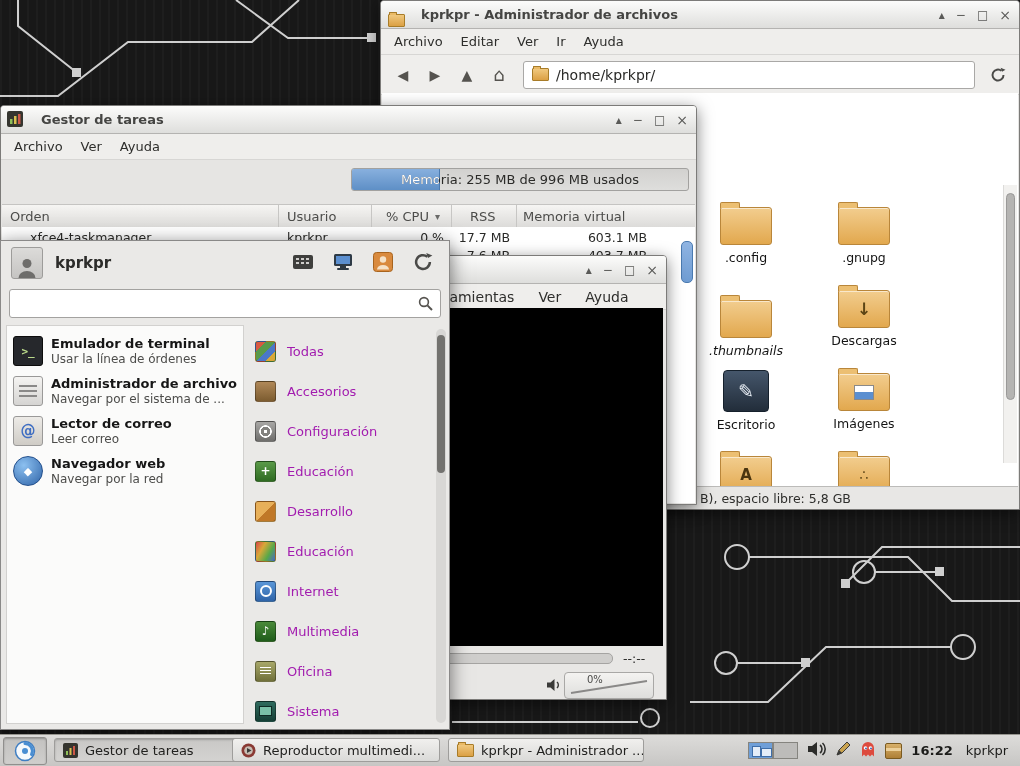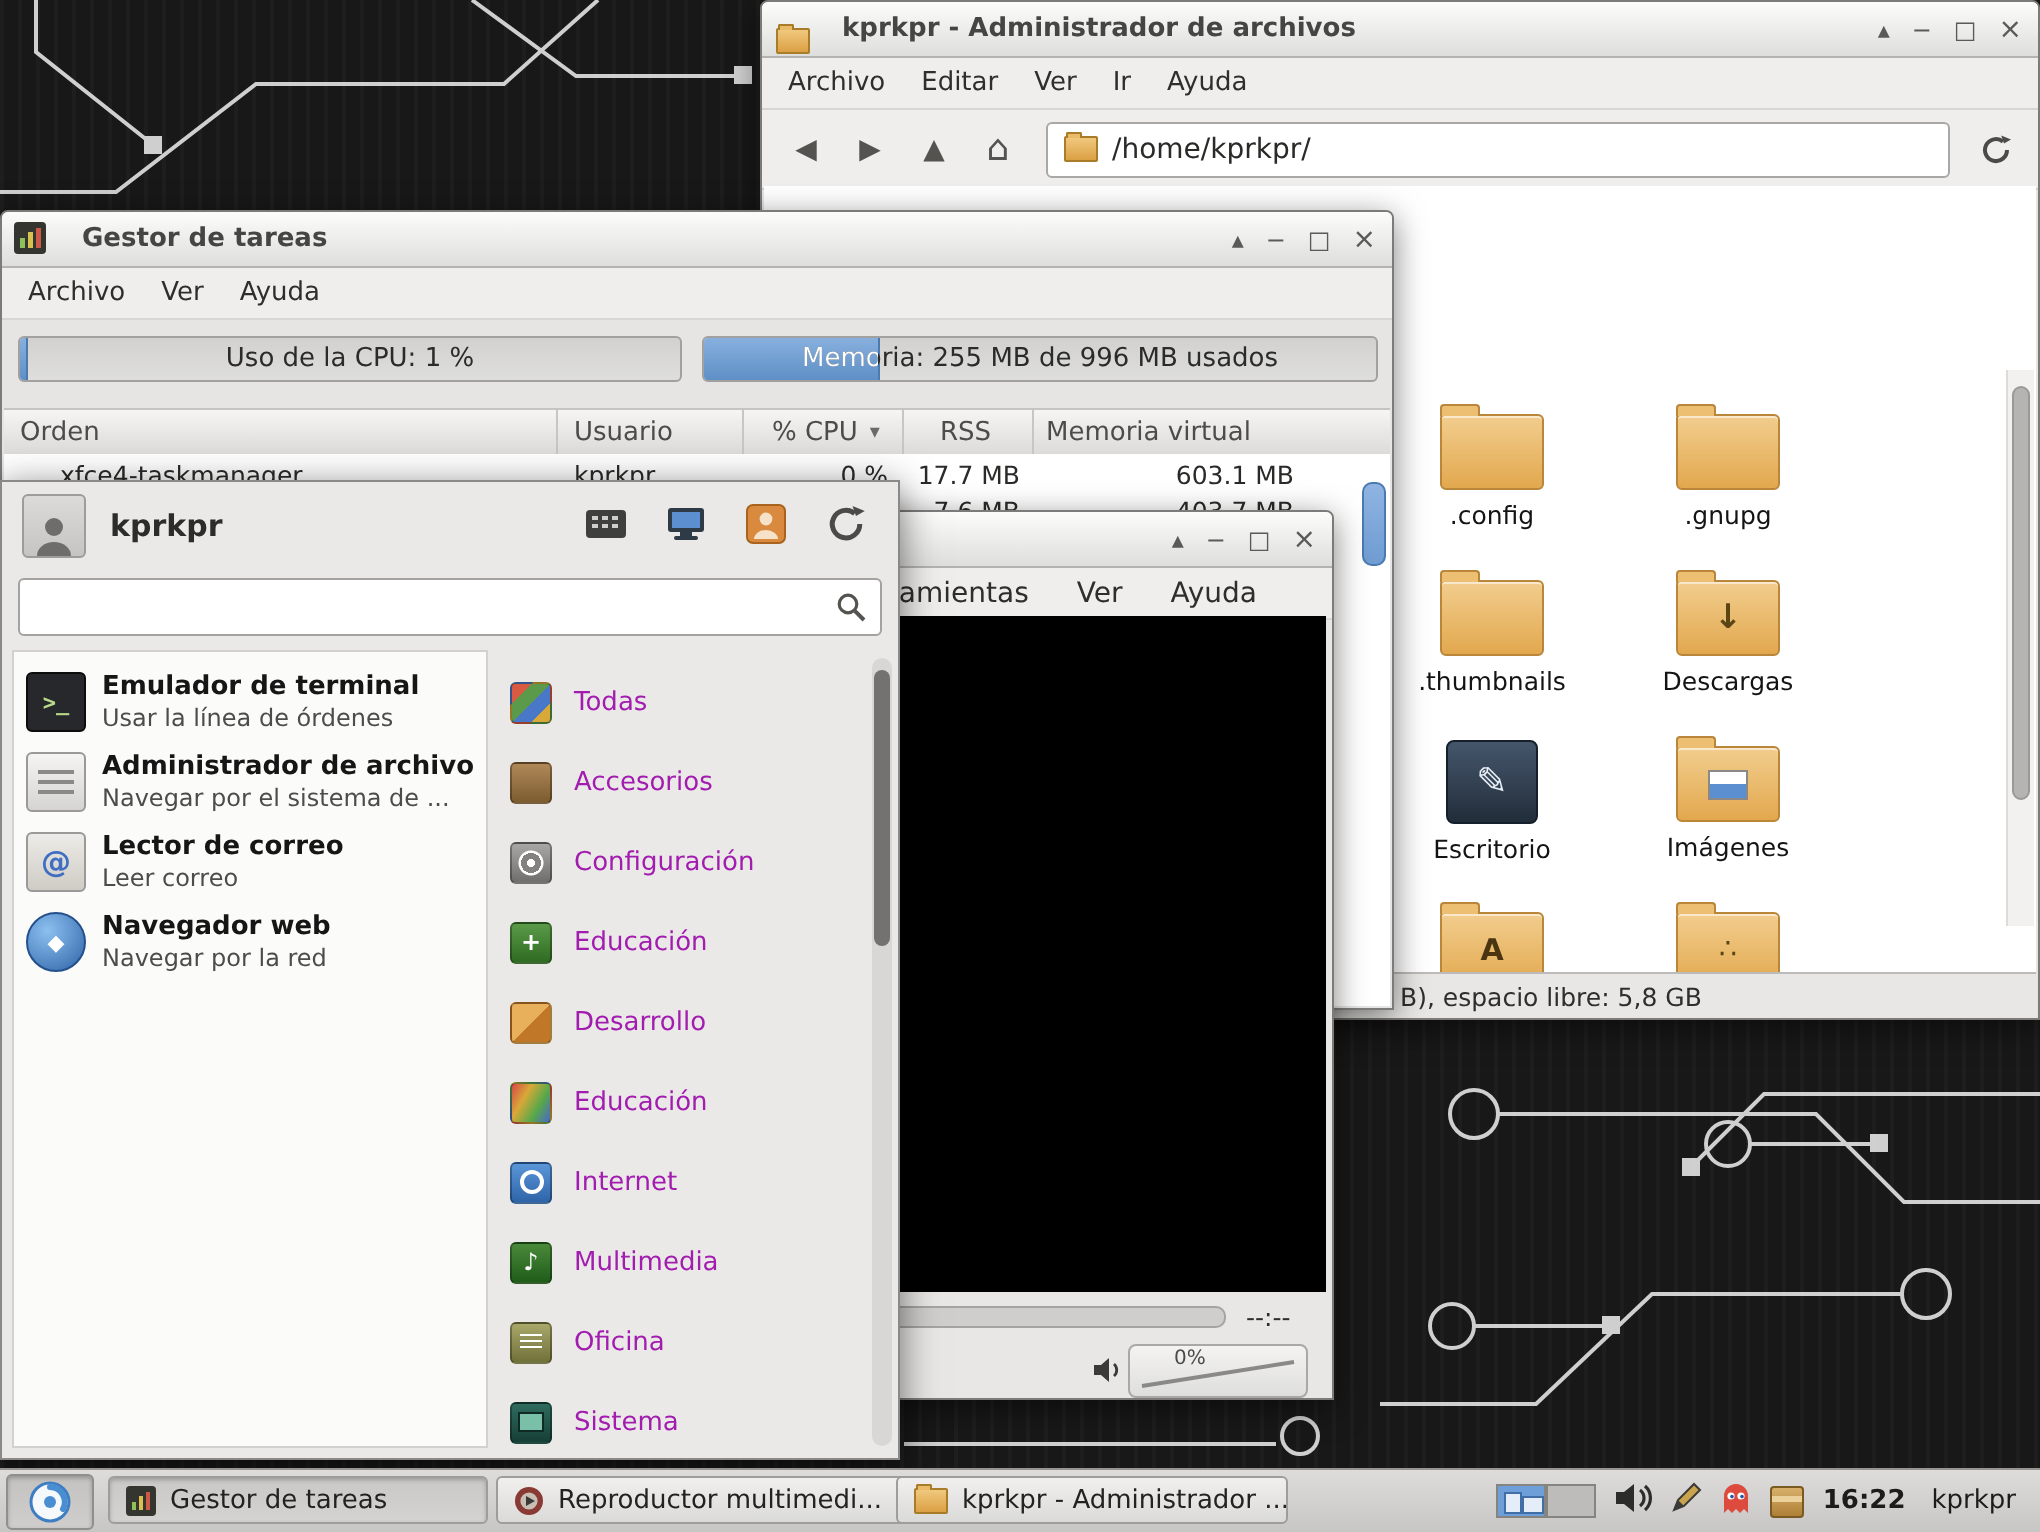--- a/index.html
+++ b/index.html
@@ -247,21 +247,21 @@
     </div>
     <div class="filearea">
       <div class="fitem" style="left:312px;top:107px;">
         <div class="icon-folder"></div>
         <span class="lbl">.config</span>
       </div>
       <div class="fitem" style="left:430px;top:107px;">
         <div class="icon-folder"></div>
         <span class="lbl">.gnupg</span>
       </div>
-      <div class="fitem" style="left:312px;top:190px;">
+      <div class="fitem" style="left:312px;top:200px;font-style:italic;">
         <div class="icon-folder"></div>
         <span class="lbl">.thumbnails</span>
       </div>
       <div class="fitem" style="left:430px;top:190px;">
         <div class="icon-folder">
             <span class="emblem">↓</span>
           </div>
         <span class="lbl">Descargas</span>
       </div>
       <div class="fitem" style="left:312px;top:273px;">
@@ -315,24 +315,20 @@
         <span>□</span>
         <span style="font-size:14px;">×</span>
       </div>
     </div>
     <div class="menubar">
       <span>Archivo</span>
       <span>Ver</span>
       <span>Ayuda</span>
     </div>
     <div class="bars">
-      <div class="pbar cpu">
-        <div class="pfill" style="width: 1%;"></div>
-        <span class="ptext">Uso de la CPU: 1 %</span>
-      </div>
       <div class="pbar mem">
         <div class="pfill" style="width: 26%;"></div>
         <span class="ptext">Memoria: 255 MB de 996 MB usados</span>
         <div class="pclip" style="width: 26%;">
           <span class="ptext">Memoria: 255 MB de 996 MB usados</span>
         </div>
       </div>
     </div>
     <div class="thead">
       <div class="thc" style="width:277px;padding-left:8px;">
@@ -554,21 +550,21 @@
     </div>
     <div class="taskbtn pressed" style="left:54px;width:190px;">
       <svg width="15" height="15">
           <rect width="15" height="15" rx="2" fill="#35352f"></rect>
           <rect x="3" y="8" width="2" height="4" fill="#8fc05a"></rect>
           <rect x="6.5" y="5" width="2" height="7" fill="#d8c050"></rect>
           <rect x="10" y="3" width="2" height="9" fill="#cc5848"></rect>
         </svg>
       <span>Gestor de tareas</span>
     </div>
-    <div class="taskbtn" style="left:248px;width:208px;text-align:center;">
+    <div class="taskbtn" style="left:232px;width:208px;text-align:center;">
       <svg width="15" height="15">
           <circle cx="7.5" cy="7.5" r="7" fill="#8a3a34"></circle>
           <circle cx="7.5" cy="7.5" r="4.3" fill="#c8beb4"></circle>
           <path d="M6 5 L10.5 7.5 L6 10 z" fill="#3a3a38"></path>
         </svg>
       <span>Reproductor multimedi...</span>
     </div>
     <div class="taskbtn" style="left:448px;width:196px;">
       <div class="minifolder"></div>
       <span>kprkpr - Administrador ...</span>

